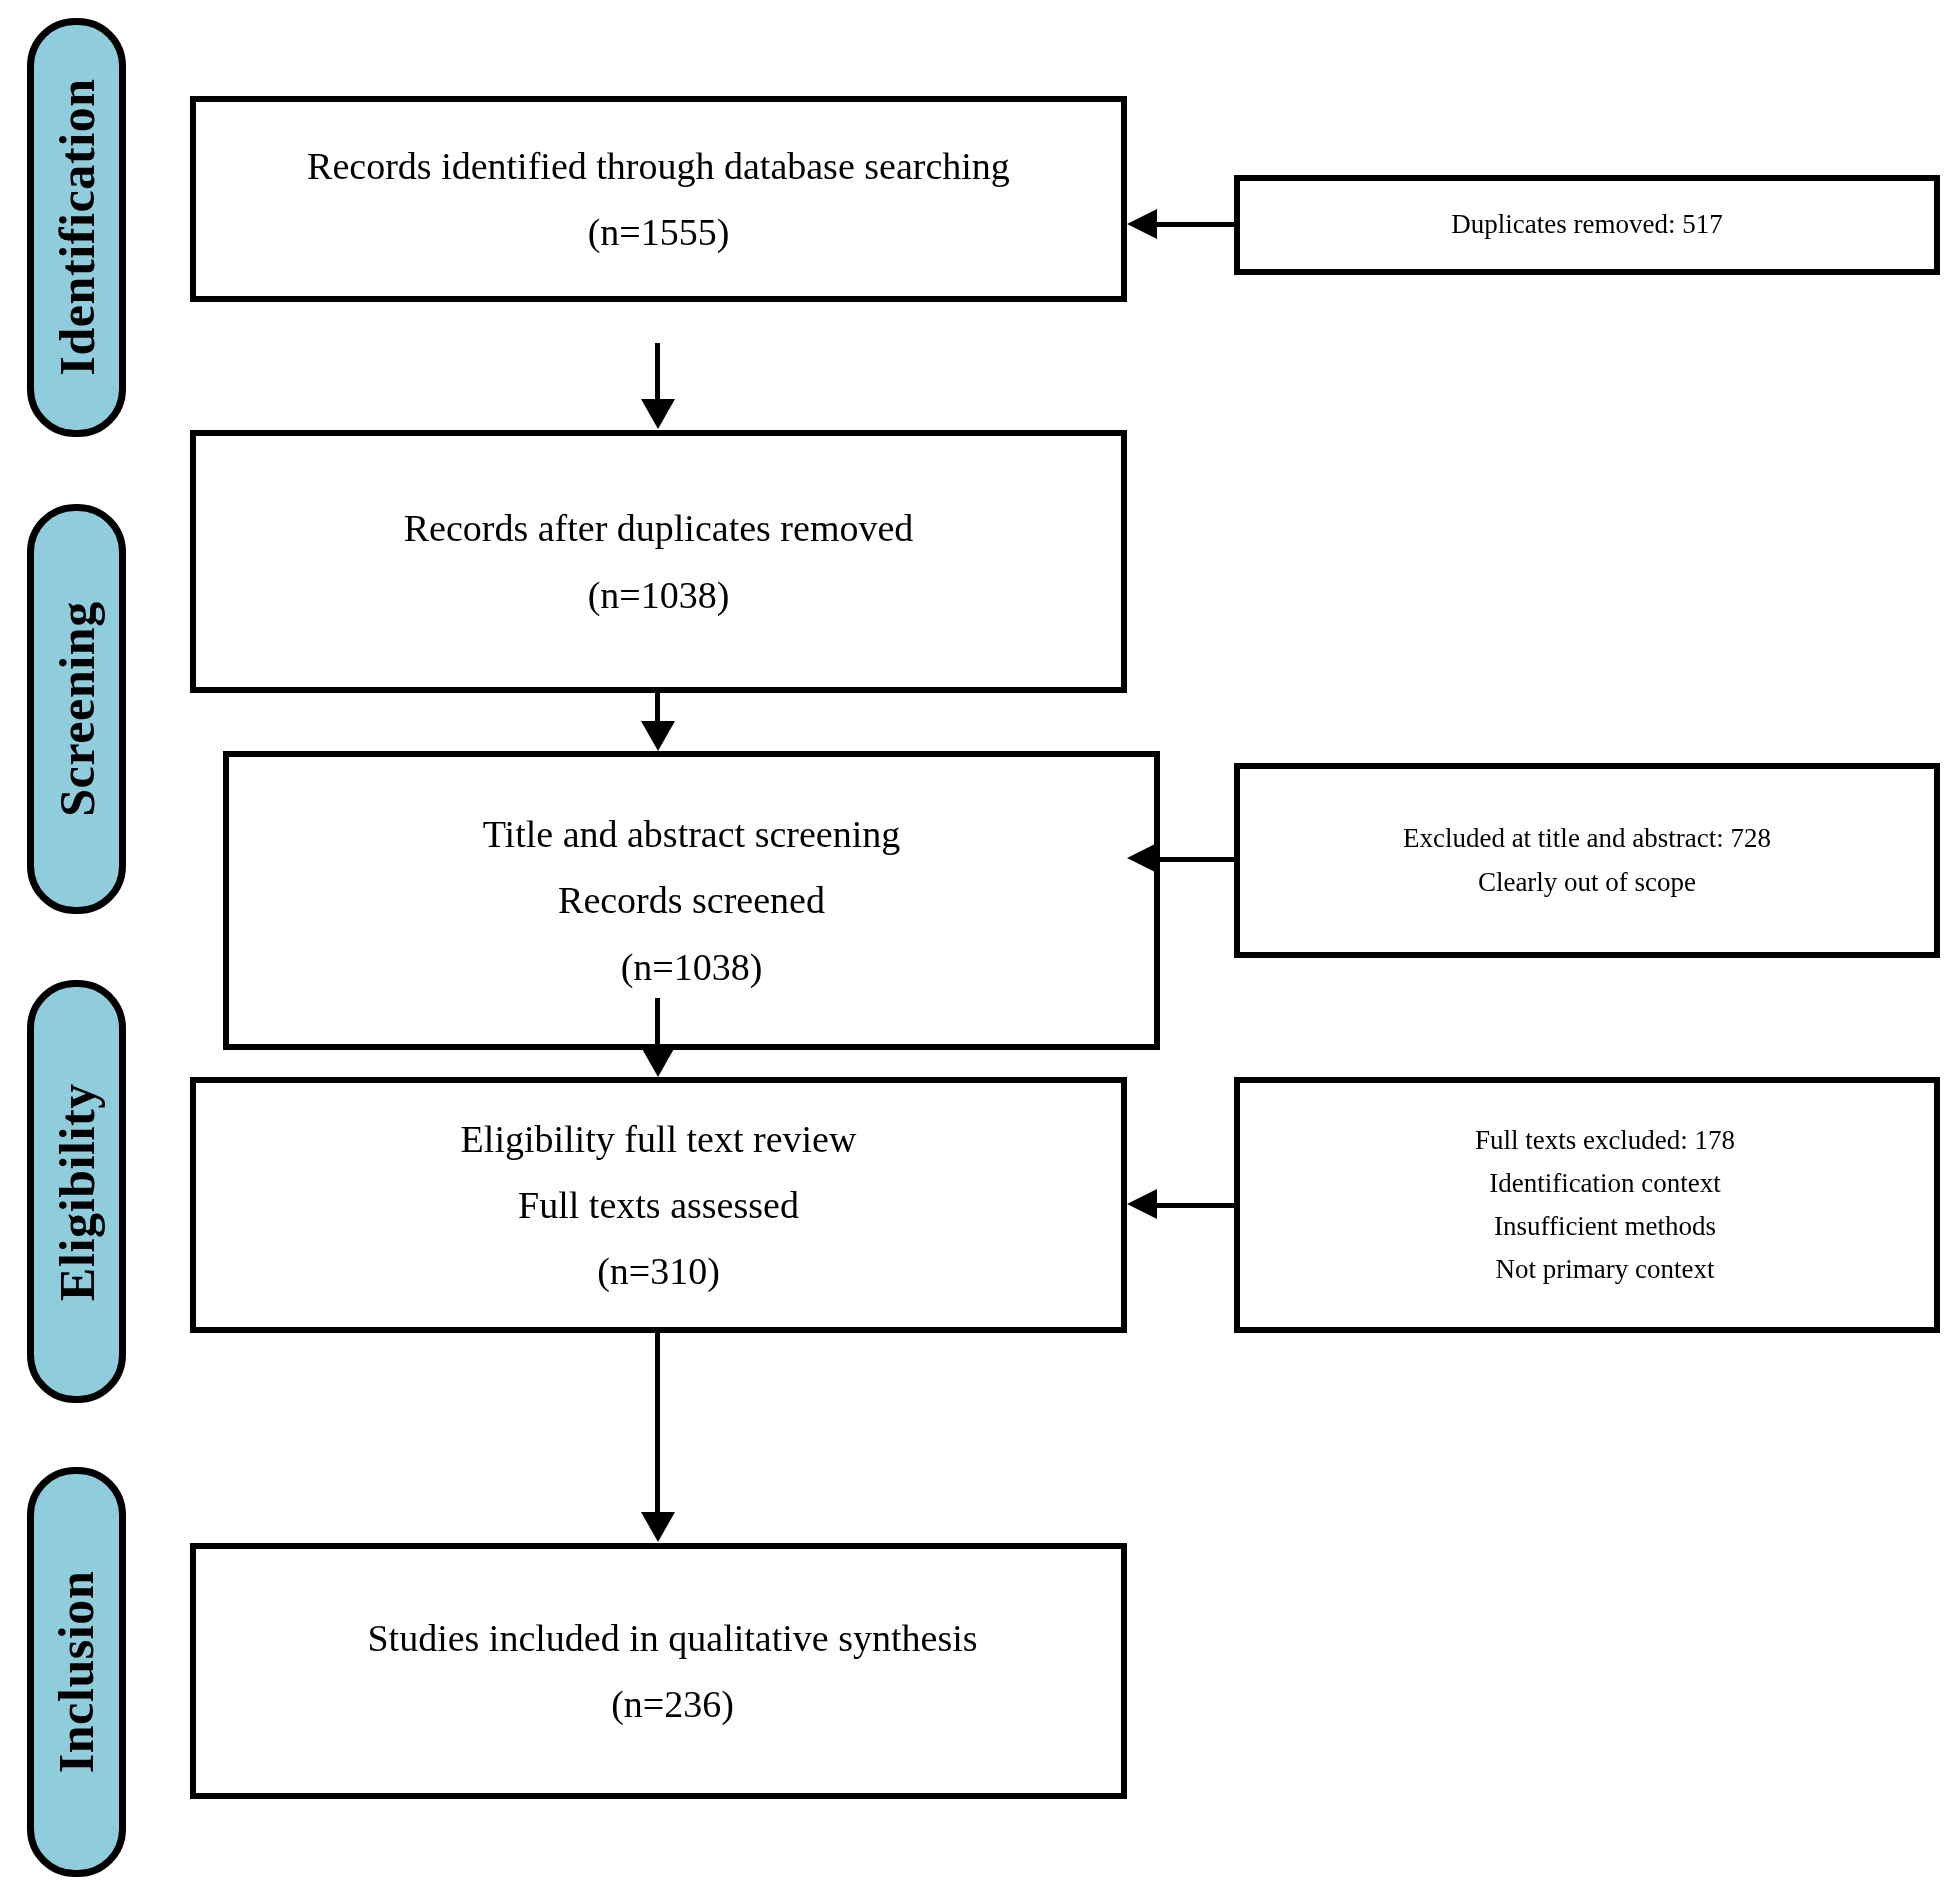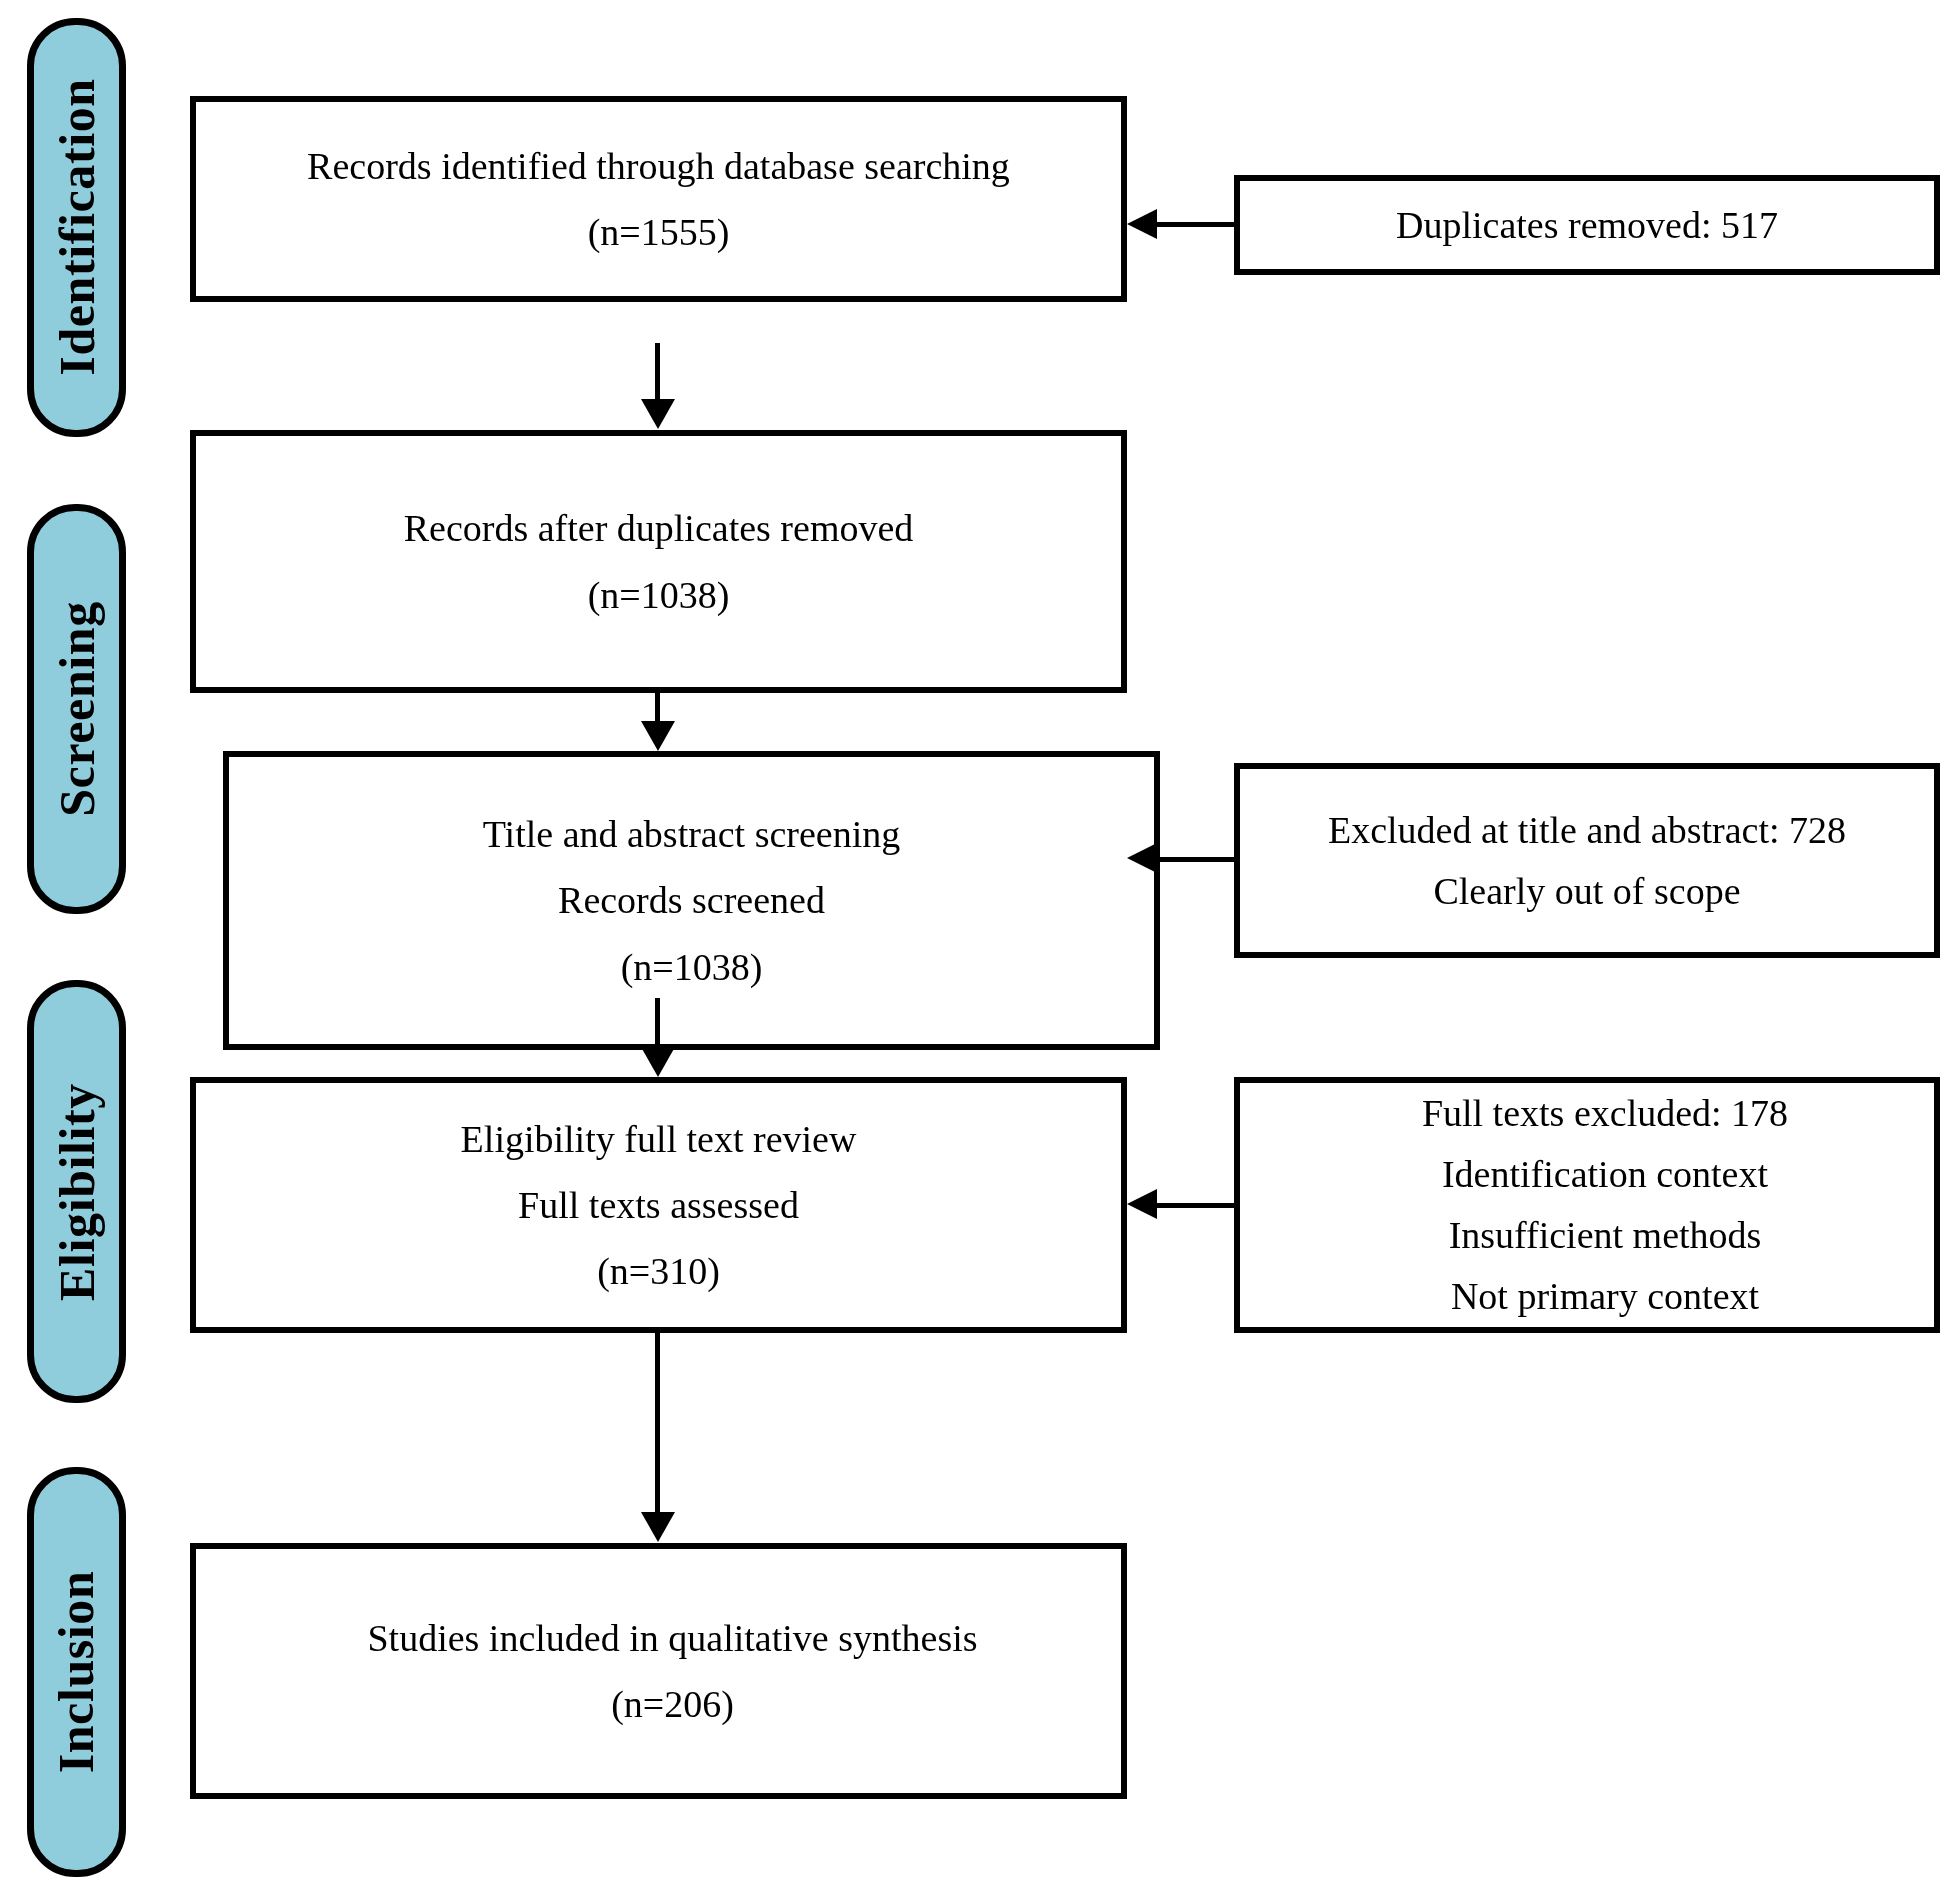--- a/index.html
+++ b/index.html
@@ -61,21 +61,21 @@
     left: 1234px;
     width: 706px;
     box-sizing: border-box;
     background: #ffffff;
     border: 6.4px solid #000000;
     display: flex;
     flex-direction: column;
     align-items: center;
     justify-content: center;
     text-align: center;
-    font-size: 38px;
+    font-size: 27px;
     line-height: 1.6;
   }
 
   .tline { white-space: nowrap; }
 
   
   .vshaft {
     position: absolute;
     left: 655px;
     width: 5.2px;
@@ -142,21 +142,21 @@
   </div>
 
   <div class="fbox" style="top:1077px; height:256px;justify-content:center;">
     <div class="tline">Eligibility full text review</div>
     <div class="tline">Full texts assessed</div>
     <div class="tline">(n=310)</div>
   </div>
 
   <div class="fbox" style="top:1543px; height:256px;padding-left:28px;">
     <div class="tline">Studies included in qualitative synthesis</div>
-    <div class="tline">(n=206)</div>
+    <div class="tline">(n=236)</div>
   </div>
 
   <div class="sbox" style="top:175px; height:100px;">
     <div class="tline">Duplicates removed: 517</div>
   </div>
 
   <div class="sbox" style="top:763px; height:195px;">
     <div class="tline">Excluded at title and abstract: 728</div>
     <div class="tline">Clearly out of scope</div>
   </div>

